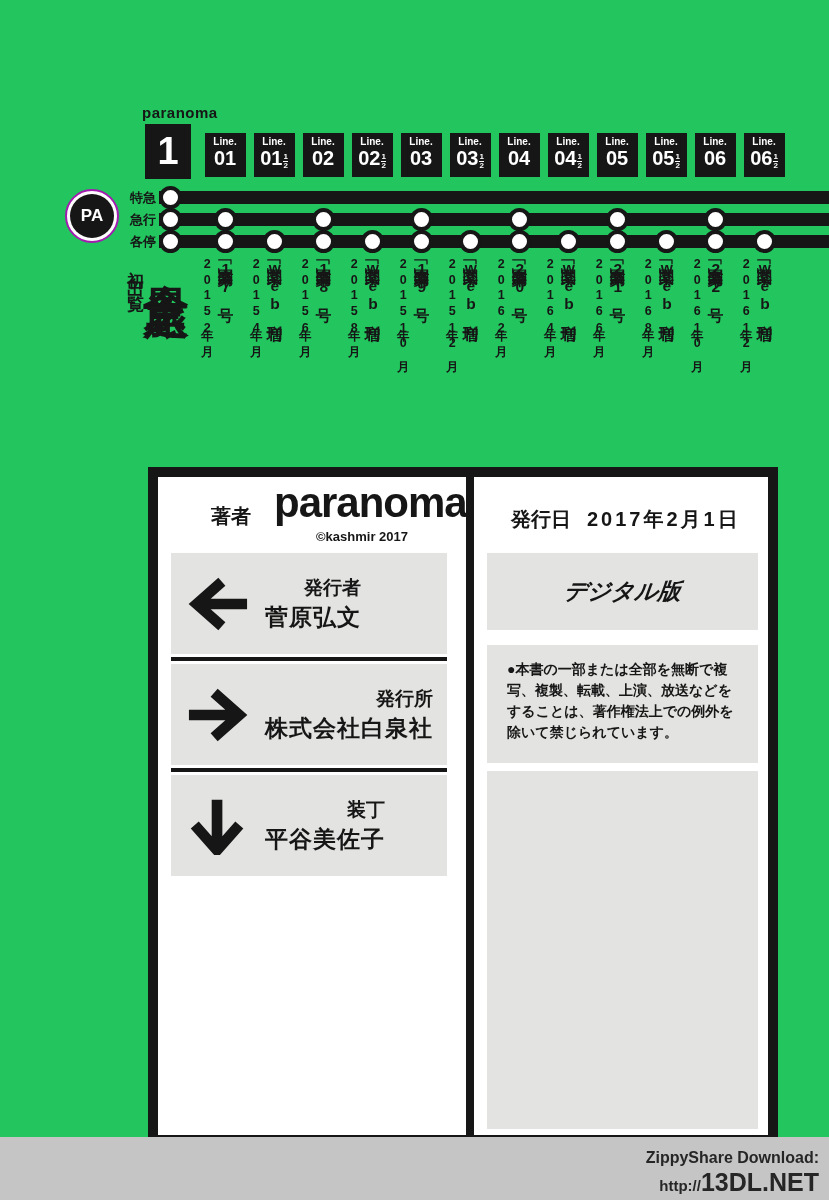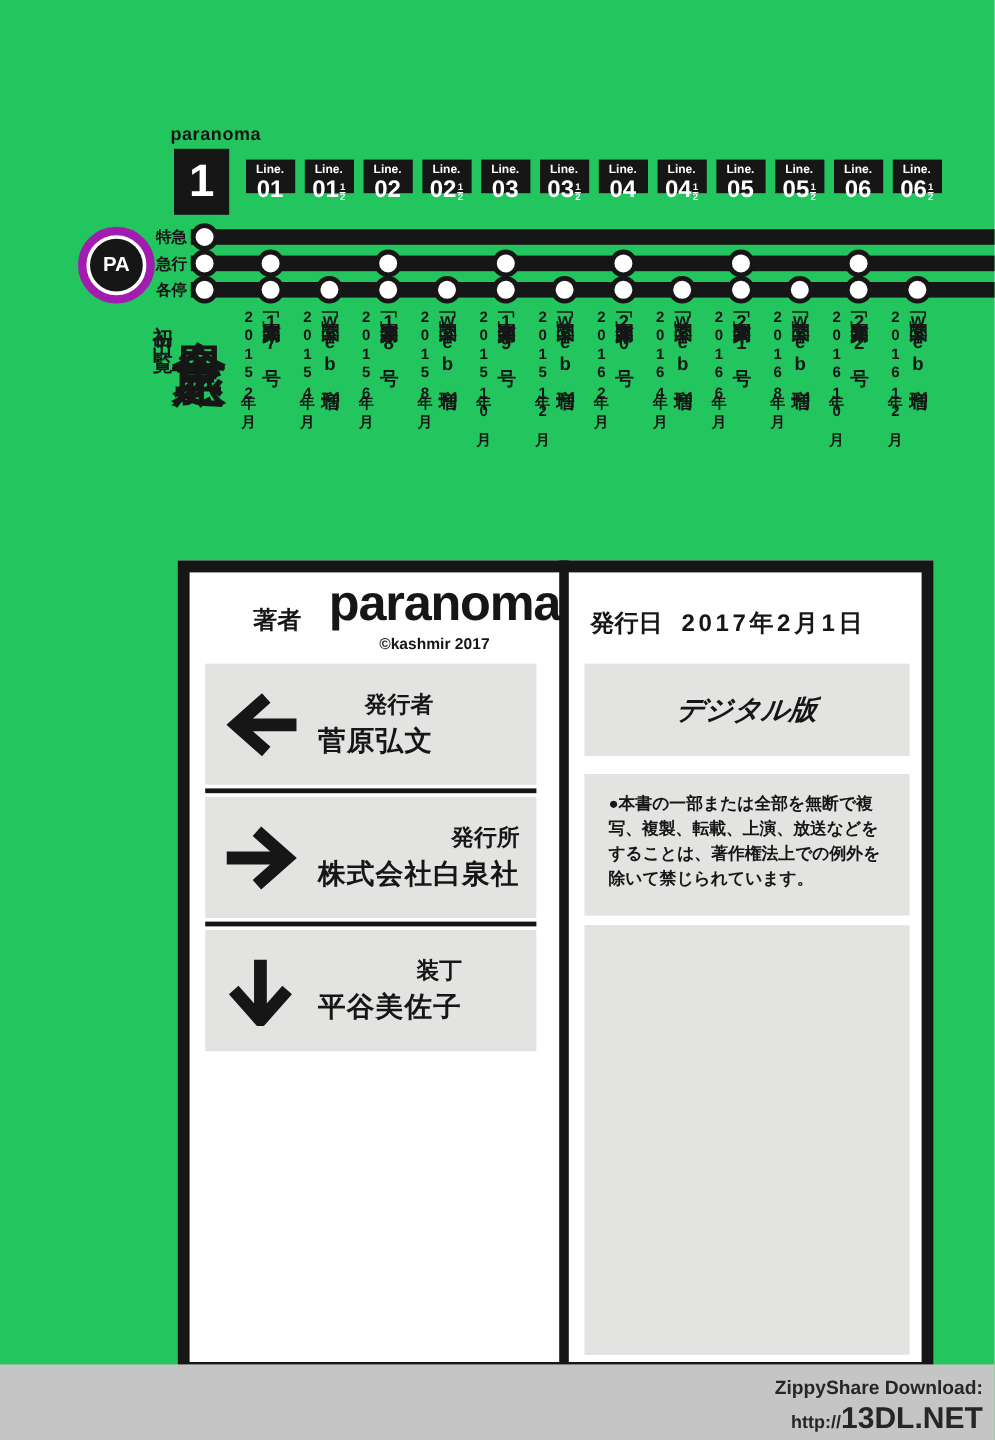--- a/index.html
+++ b/index.html
@@ -3,30 +3,30 @@
 <meta charset="utf-8">
 <style>
   html,body{margin:0;padding:0;background:#fff;}
   .page{position:relative;width:829px;height:1200px;background:#22c55e;overflow:hidden;
         font-family:"Liberation Sans","DejaVu Sans",sans-serif;color:#161616;}
 
   
   .brand{position:absolute;left:142px;top:104px;font-size:15px;font-weight:800;letter-spacing:.5px;}
   .volbox{position:absolute;left:145px;top:124px;width:46px;height:55px;background:#161616;color:#fff;
           display:flex;align-items:center;justify-content:center;font-size:38px;font-weight:800;}
-  .linebox{position:absolute;top:133px;width:41px;height:28px;background:#161616;color:#fff;text-align:center;}
+  .linebox{position:absolute;top:133px;width:41px;height:44px;background:#161616;color:#fff;text-align:center;}
   .linebox .ll{display:block;font-size:10px;font-weight:700;margin-top:4px;line-height:1;}
   .linebox .ln{display:block;font-size:20px;font-weight:800;line-height:1.1;}
   .frac{display:inline-block;vertical-align:-3px;margin-left:1px;font-size:8px;font-weight:800;line-height:1;}
   .frac i{display:block;font-style:normal;}
   .frac i:first-child{border-bottom:1px solid #fff;}
 
   
   .pa-logo{position:absolute;left:65px;top:189px;width:50px;height:50px;border-radius:50%;
-           border:7px solid #a21caf;display:flex;align-items:center;justify-content:center;background:#fff;}
+           border:2px solid #a21caf;display:flex;align-items:center;justify-content:center;background:#fff;}
   .pa-inner{width:44px;height:44px;border-radius:50%;background:#161616;color:#fff;display:flex;
             align-items:center;justify-content:center;font-weight:800;font-size:17px;}
   .t-label{position:absolute;left:118px;width:38px;text-align:right;font-size:13px;font-weight:700;line-height:13px;}
   .t-bar{position:absolute;left:159px;width:670px;height:13px;background:#161616;}
   .station{position:absolute;width:15px;height:15px;background:#fff;border:4px solid #161616;border-radius:50%;}
 
   
   .v-upright{writing-mode:vertical-rl;text-orientation:upright;}
   .pub-heading{position:absolute;left:127px;top:258px;font-size:17px;font-weight:700;letter-spacing:8px;line-height:1;}
   .calli{position:absolute;left:144px;top:248px;font-family:"DejaVu Serif","Liberation Serif",serif;
@@ -41,21 +41,21 @@
   .col-divider{position:absolute;left:466px;top:467px;width:8px;height:670px;background:#161616;z-index:1;}
   .author-label{position:absolute;left:211px;top:503px;font-size:20px;font-weight:800;}
   .author-name{position:absolute;left:274px;top:482px;font-size:42px;font-weight:800;letter-spacing:-1px;line-height:1;}
   .author-copy{position:absolute;left:316px;top:529px;font-size:13px;font-weight:700;}
   .credits{position:absolute;left:171px;top:553px;width:276px;}
   .credit-panel{background:#e3e3e1;height:101px;display:flex;align-items:center;padding-left:16px;box-sizing:border-box;text-align:right;}
   .credit-sep{height:4px;background:#161616;margin:3px 0;}
   .credit-arrow{width:62px;height:58px;flex:0 0 auto;margin-right:16px;}
   .credit-role{font-size:19px;font-weight:800;line-height:1;}
   .credit-name{font-size:23px;font-weight:800;line-height:1;margin-top:9px;letter-spacing:1px;}
-  .issue-row{position:absolute;left:492px;top:506px;font-size:20px;font-weight:800;white-space:nowrap;}
+  .issue-row{position:absolute;left:511px;top:506px;font-size:20px;font-weight:800;white-space:nowrap;}
   .issue-date{margin-left:16px;letter-spacing:3px;}
   .right-panels{position:absolute;left:487px;top:553px;width:271px;}
   .panel-edition{background:#e3e3e1;height:77px;display:flex;align-items:center;justify-content:center;
                  font-size:23px;font-weight:800;font-style:italic;transform-origin:center;}
   .panel-edition span{display:inline-block;transform:skewX(-6deg);}
   .panel-notice{margin-top:15px;background:#e3e3e1;height:118px;box-sizing:border-box;
                 padding:14px 16px 0 20px;font-size:14px;font-weight:700;line-height:1.5;text-align:left;}
   .panel-empty{margin-top:8px;background:#e3e3e1;height:358px;}
 
   

